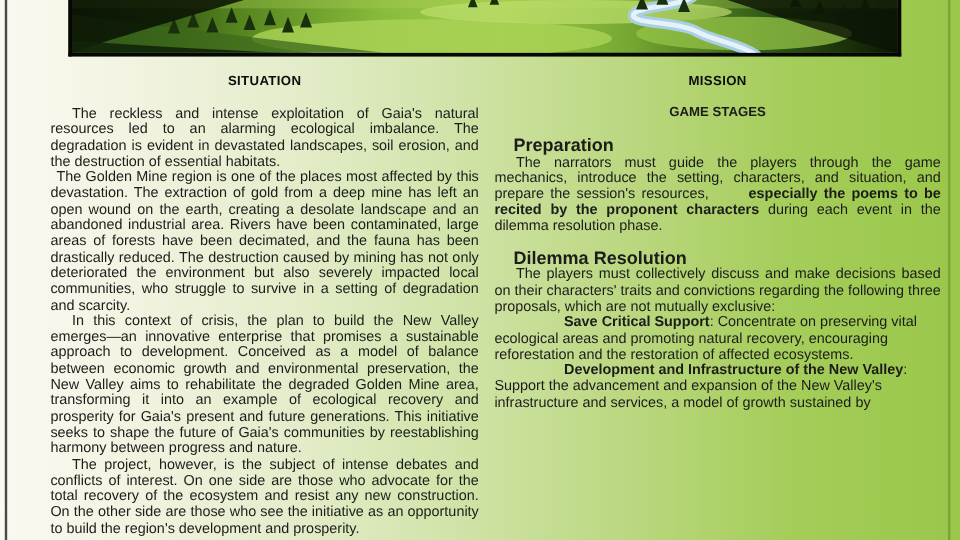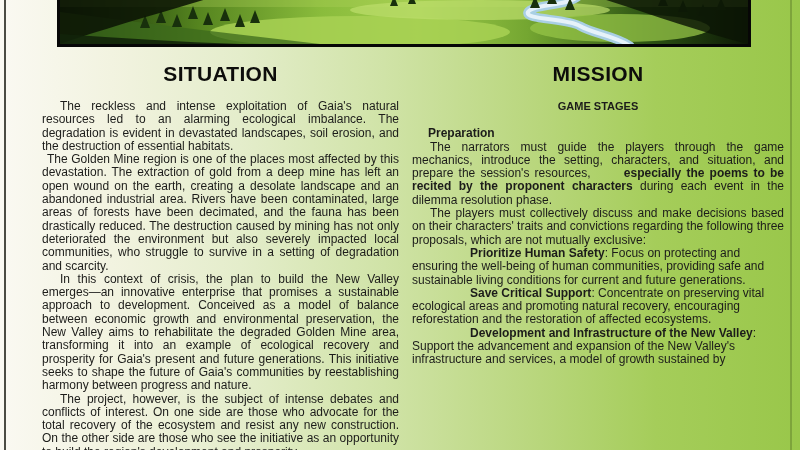--- a/index.html
+++ b/index.html
@@ -11,28 +11,28 @@
   .edge-line-left{position:absolute;left:4px;top:0;width:2px;height:450px;background:#4b4b43;}
   .edge-line-right{position:absolute;left:790px;top:0;width:2px;height:450px;background:#7da43b;}
   .banner{
     position:absolute;left:57px;top:-2px;width:688px;height:46px;
     border:3px solid #060606;border-top:none;background:#2e4d14;
   }
   .banner svg{display:block;width:100%;height:100%;}
   .content{position:absolute;left:42px;top:62px;display:flex;gap:13px;color:#1c1c1a;}
   .col-left{width:357px;}
   .col-right{width:372px;}
-  .section-title{font-size:21px;font-weight:bold;text-align:center;margin:0 0 14px 0;color:#0d0d0b;letter-spacing:.3px;}
+  .section-title{font-size:11px;font-weight:bold;text-align:center;margin:0 0 14px 0;color:#0d0d0b;letter-spacing:.3px;}
   p{margin:0;font-size:12px;line-height:13.3px;}
   .j{text-align:justify;}
   .ind{text-indent:18px;}
   .ind-sm{text-indent:5px;}
   .ind-xl{text-indent:30px;}
   .stage-title{font-weight:bold;text-align:center;margin-top:13px;font-size:11px;}
-  .subhead{font-weight:bold;padding-left:16px;margin-top:14px;font-size:12px;}
+  .subhead{font-weight:bold;padding-left:16px;margin-top:14px;font-size:15px;}
   .bold{font-weight:bold;padding-left:28px;}
 </style>
 </head>
 <body>
 
 <div class="edge-line-left"></div>
 <div class="edge-line-right"></div>
 
 <div class="banner">
   <svg viewBox="0 0 688 46" preserveAspectRatio="none">
@@ -90,19 +90,19 @@
     <p class="j ind">The project, however, is the subject of intense debates and conflicts of interest. On one side are those who advocate for the total recovery of the ecosystem and resist any new construction. On the other side are those who see the initiative as an opportunity to build the region's development and prosperity.</p>
   </div>
 
   <div class="col-right">
     <h2 class="section-title">MISSION</h2>
     <p class="stage-title">GAME STAGES</p>
 
     <p class="subhead">Preparation</p>
     <p class="j ind"><span>The narrators must guide the players through the game mechanics, introduce the setting, characters, and situation, and prepare the session's resources, </span><span class="bold">especially the poems to be recited by the proponent characters</span><span> during each event in the dilemma resolution phase.</span></p>
 
+    <p class="subhead">Dilemma Resolution</p>
     <p class="j ind">The players must collectively discuss and make decisions based on their characters' traits and convictions regarding the following three proposals, which are not mutually exclusive:</p>
 
-    <p class="ind-xl"><span class="bold">Prioritize Human Safety</span><span>: Focus on protecting and ensuring the well-being of human communities, providing safe and sustainable living conditions for current and future generations.</span></p>
     <p class="ind-xl"><span class="bold">Save Critical Support</span><span>: Concentrate on preserving vital ecological areas and promoting natural recovery, encouraging reforestation and the restoration of affected ecosystems.</span></p>
     <p class="ind-xl"><span class="bold">Development and Infrastructure of the New Valley</span><span>: Support the advancement and expansion of the New Valley's infrastructure and services, a model of growth sustained by</span></p>
   </div>
 </div>
 
 </body></html>

